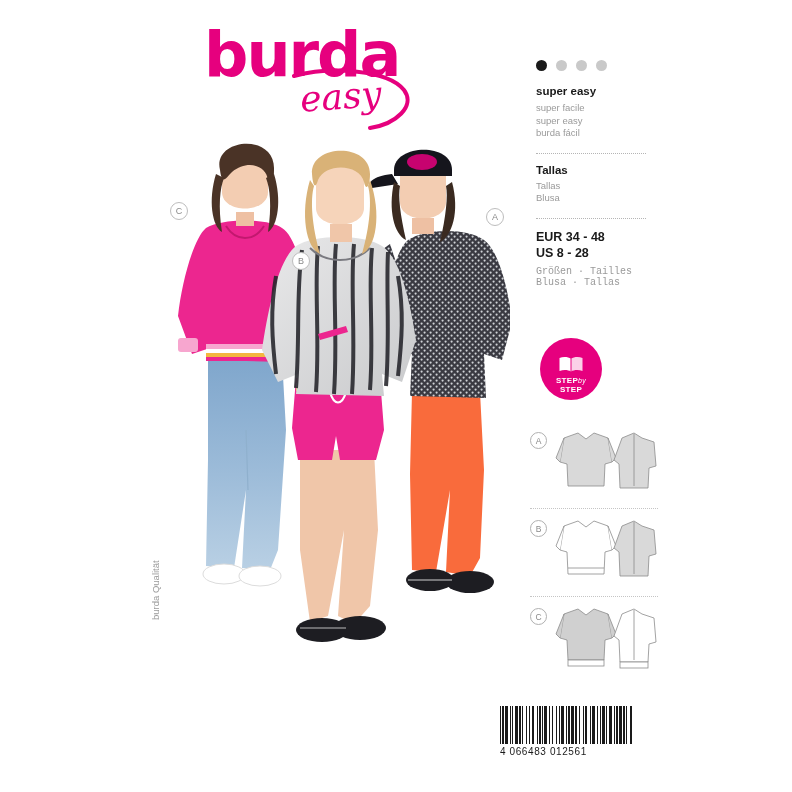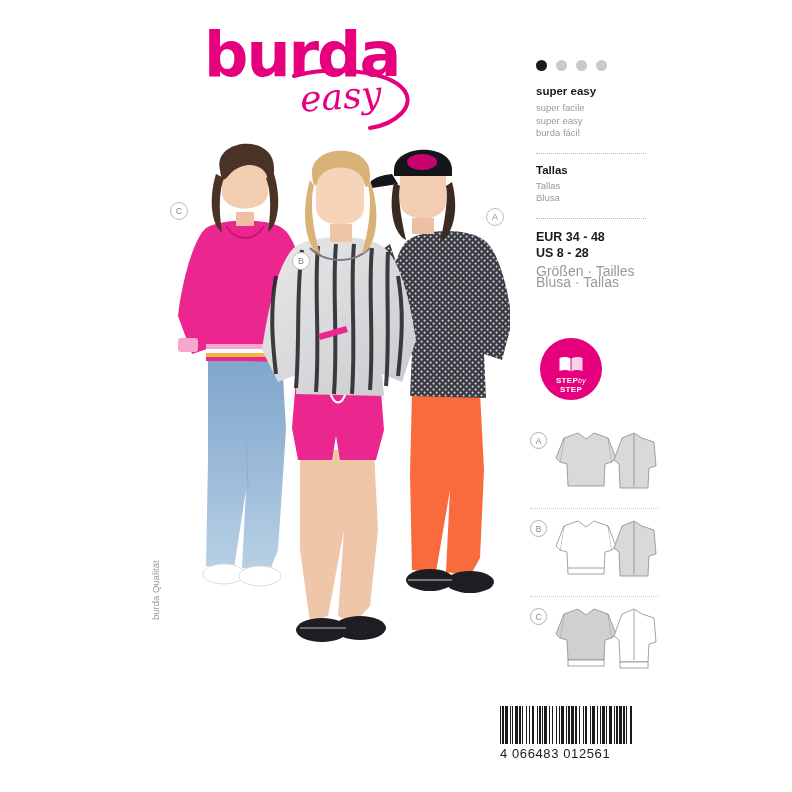--- a/index.html
+++ b/index.html
@@ -62,21 +62,21 @@
 
   .lvl-title{font-size:11.5px;font-weight:bold;color:#1a1a1a;margin-bottom:5px;}
   .lvl-sub{font-size:9.5px;color:#9a9a9a;line-height:12.5px;}
 
   .hr{border:0;border-top:1px dotted #b5b5b5;margin:13px 0 10px 0;width:110px;}
 
   .grp-title{font-size:11.5px;font-weight:bold;color:#1a1a1a;margin-bottom:4px;}
   .grp-sub{font-size:9.5px;color:#9a9a9a;line-height:12.5px;}
 
   .size-main{font-size:12.5px;font-weight:bold;color:#1a1a1a;line-height:16px;}
-  .size-sub{font-size:14px;color:#9a9a9a;line-height:11.5px;margin-top:5px;}
+  .size-sub{font-size:10px;color:#9a9a9a;line-height:11.5px;margin-top:5px;font-family:Liberation Mono, monospace;}
 
   
   .sbs{
     position:absolute;left:540px;top:338px;
     width:62px;height:62px;border-radius:50%;
     background:#e6007e;color:#fff;
     display:flex;flex-direction:column;align-items:center;justify-content:flex-end;
     padding-bottom:6px;box-sizing:border-box;
   }
   .sbs-book{
@@ -101,21 +101,21 @@
     position:absolute;left:530px;width:128px;border-top:1px dotted #c5c5c5;
   }
 
   
   .barcode-box{
     position:absolute;left:500px;top:706px;width:158px;height:50px;
   }
   .barcode{display:flex;align-items:flex-end;height:38px;gap:0px;}
   .barcode i{display:block;background:#1a1a1a;height:100%;}
   .barcode-num{
-    font-size:13px;color:#1a1a1a;margin-top:2px;letter-spacing:.6px;
+    font-size:10px;color:#1a1a1a;margin-top:2px;letter-spacing:.6px;
     font-family:"Liberation Sans", sans-serif;
   }
 
   
   .spine{
     position:absolute;left:150px;top:620px;
     font-size:9.5px;color:#9a9a9a;
     transform:rotate(-90deg);
     transform-origin:left top;
     white-space:nowrap;

